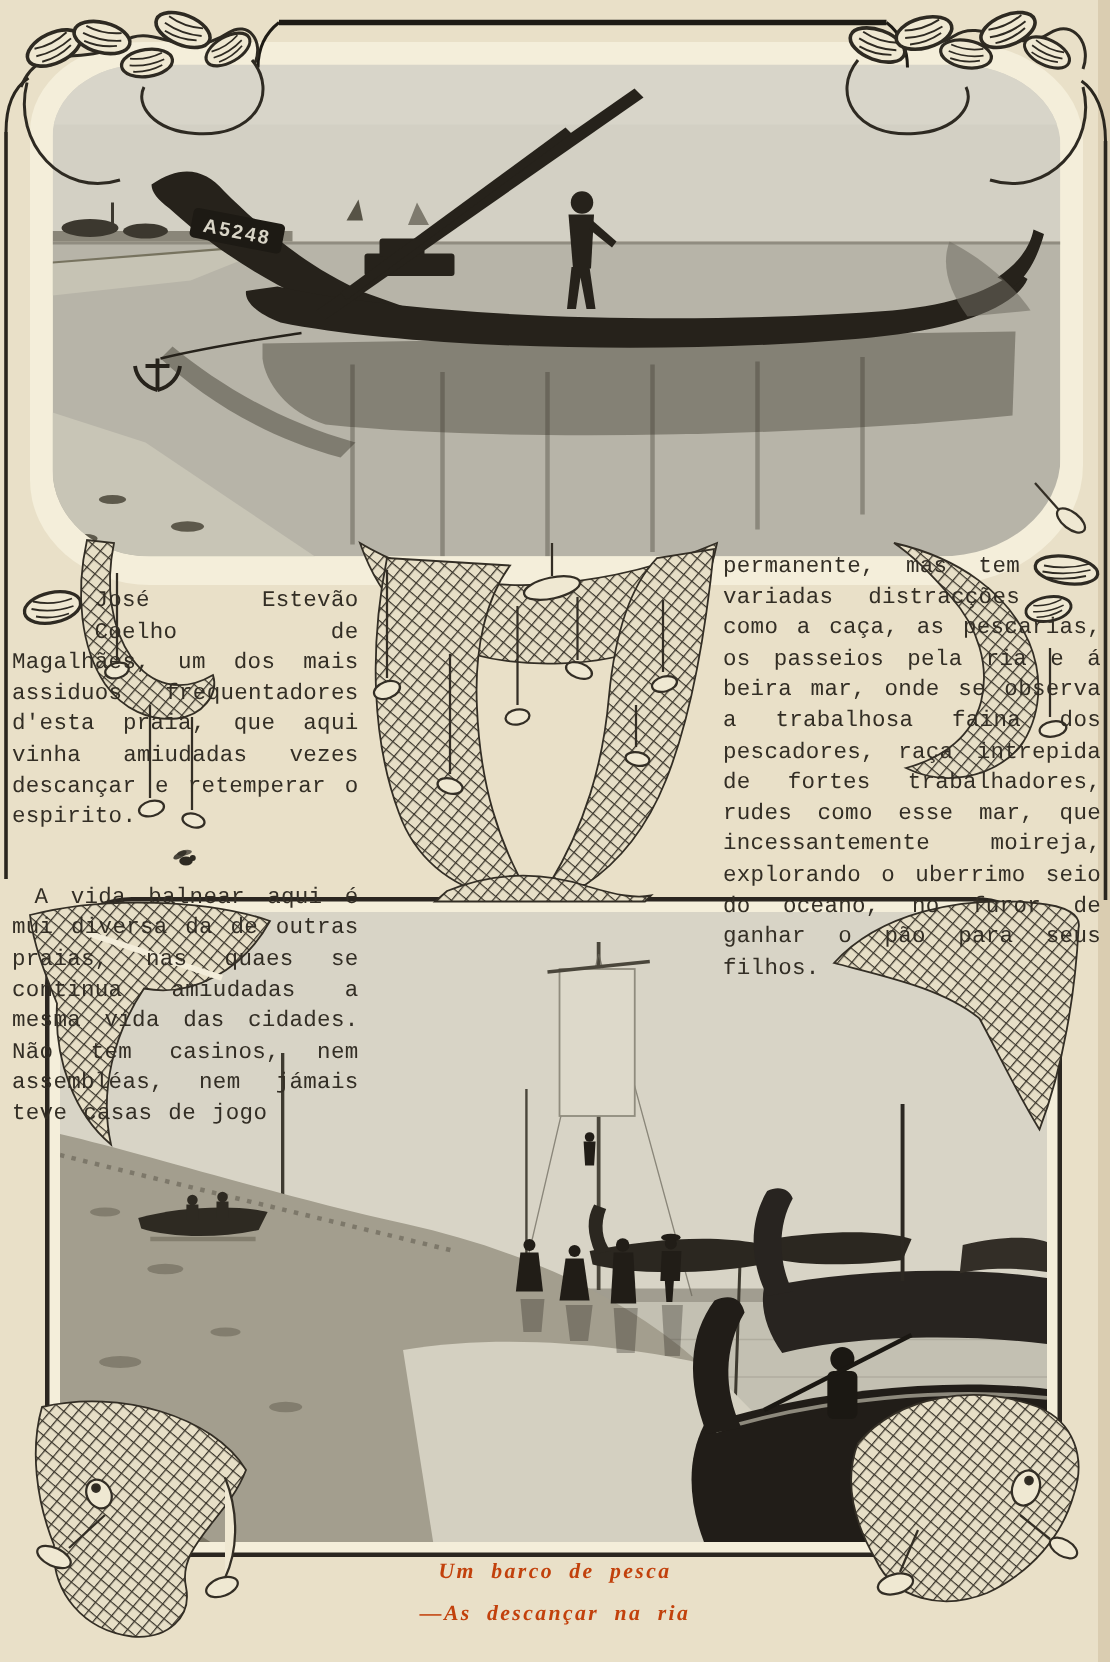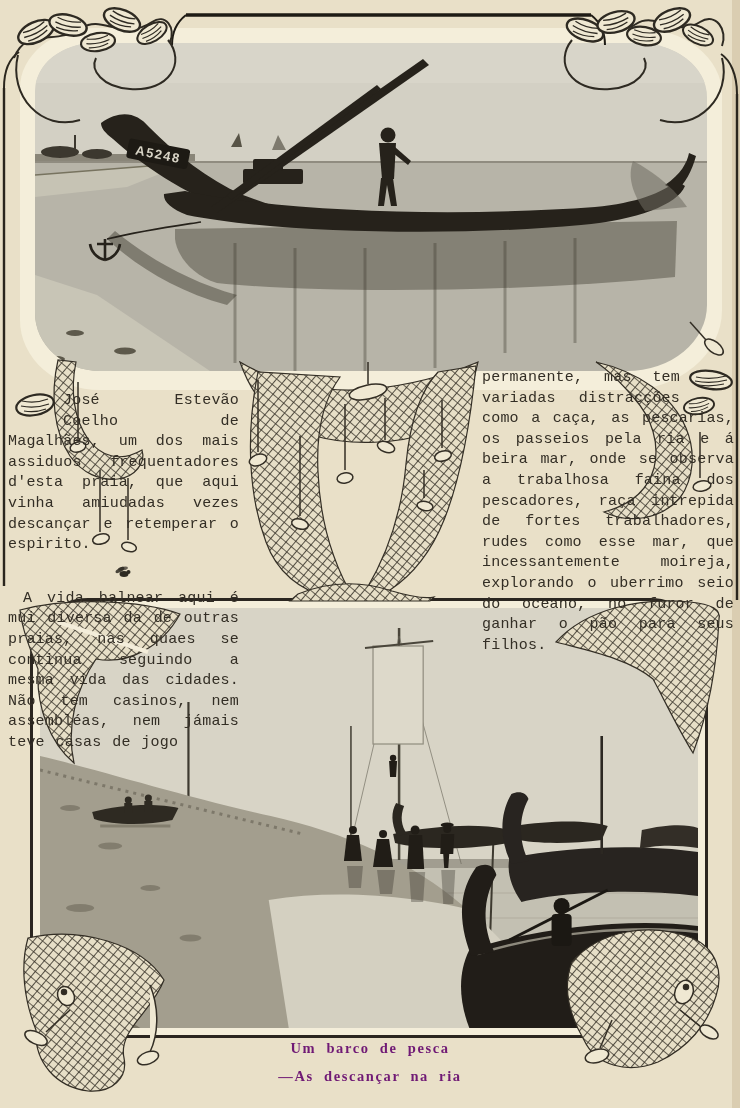--- a/index.html
+++ b/index.html
@@ -39,22 +39,22 @@
        text-align:justify;letter-spacing:.2px;word-spacing:1.5px;}
   .col-left{left:8px;top:391px;width:231px;}
   .col-right{left:482px;top:368px;width:252px;}
   .col p{margin:0;font-family:Liberation Mono, monospace;}
   .col p.indent{text-indent:15px;}
   .shell-float-l{float:left;margin:1px 7px 0 6px;}
   .shell-float-r{float:right;margin:0 0 2px 8px;}
   .orn{display:block;margin:9px auto 10px auto;width:20px;height:14px;}
   
   .captions{position:absolute;left:0;top:1040px;width:740px;z-index:3;text-align:center;}
-  .caption{font-weight:bold;font-size:14.5px;
-           letter-spacing:1.6px;word-spacing:5px;margin:0 0 11px 0;color:#701a75;}
+  .caption{font-style:italic;font-weight:bold;font-size:14.5px;
+           letter-spacing:1.6px;word-spacing:5px;margin:0 0 11px 0;color:#c2410c;}
 </style>
 </head>
 <body>
 
 <div class="page">
 
   <div class="photo-frame frame-top">
     <div class="photo">
       <svg viewBox="0 0 672 328" preserveAspectRatio="none">
 
@@ -334,21 +334,21 @@
         <ellipse cx="21" cy="13" rx="19" ry="10" fill="#efe8d2" stroke="#2e2a22" stroke-width="2.2" transform="rotate(-12 21 13)"></ellipse>
         <path d="M8,9 Q21,12 34,7 M7,14 Q21,17 35,12 M10,19 Q21,21 32,17" stroke="#2e2a22" fill="none" stroke-width="1.2"></path>
       </svg><span>José Estevão Coelho de Magalhães, um dos mais assiduos frequentadores d'esta praia, que aqui vinha amiudadas vezes descançar e retemperar o espirito.</span>
     </p>
     <svg class="orn" viewBox="0 0 20 14">
       <ellipse cx="10" cy="9" rx="4.5" ry="3" fill="#2e2a22"></ellipse>
       <circle cx="14.5" cy="7" r="2" fill="#2e2a22"></circle>
       <ellipse cx="6" cy="5" rx="5" ry="2" fill="#2e2a22" transform="rotate(-30 6 5)" opacity="0.85"></ellipse>
       <ellipse cx="9" cy="3.5" rx="5" ry="1.8" fill="#2e2a22" transform="rotate(-10 9 3.5)" opacity="0.7"></ellipse>
     </svg>
-    <p class="indent">A vida balnear aqui é mui diversa da de outras praias, nas quaes se continua seguindo a mesma vida das cidades. Não tem casinos, nem assembléas, nem jámais teve casas de jogo</p>
+    <p class="indent">A vida balnear aqui é mui diversa da de outras praias, nas quaes se continua amiudadas a mesma vida das cidades. Não tem casinos, nem assembléas, nem jámais teve casas de jogo</p>
   </div>
 
   <div class="col col-right">
     <p>
       <svg class="shell-float-r" width="46" height="24" viewBox="0 0 46 24">
         <ellipse cx="23" cy="12" rx="21" ry="9" fill="#efe8d2" stroke="#2e2a22" stroke-width="2.2" transform="rotate(8 23 12)"></ellipse>
         <path d="M8,9 Q23,12 38,8 M7,13 Q23,16 39,12 M10,17 Q23,19 36,16" stroke="#2e2a22" fill="none" stroke-width="1.2"></path>
       </svg><span>permanente, mas tem variadas distracções como a caça, as pescarias, os passeios pela ria e á beira mar, onde se observa a trabalhosa faina dos pescadores, raça intrepida de fortes trabalhadores, rudes como esse mar, que incessantemente moireja, explorando o uberrimo seio do oceano, no furor de ganhar o pão para seus filhos.</span>
     </p>
   </div>

